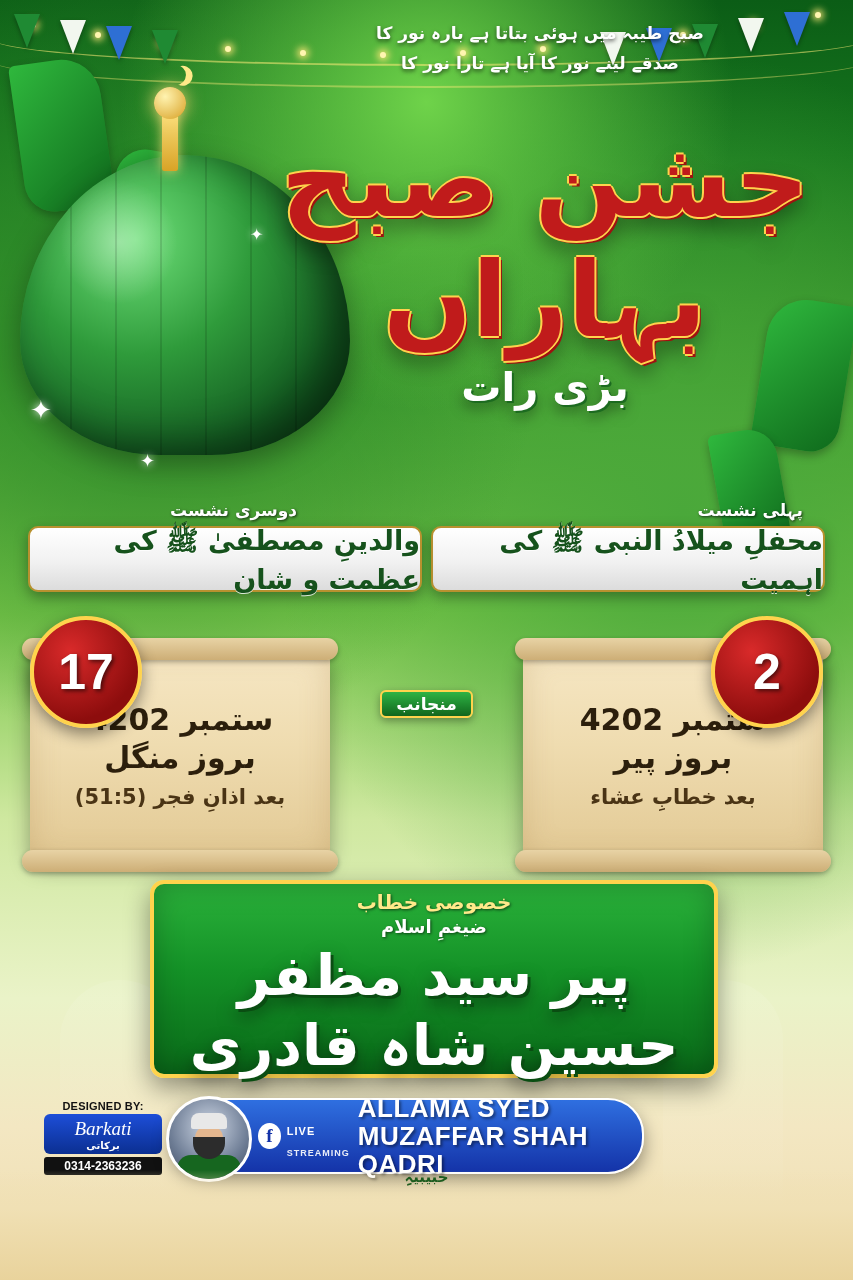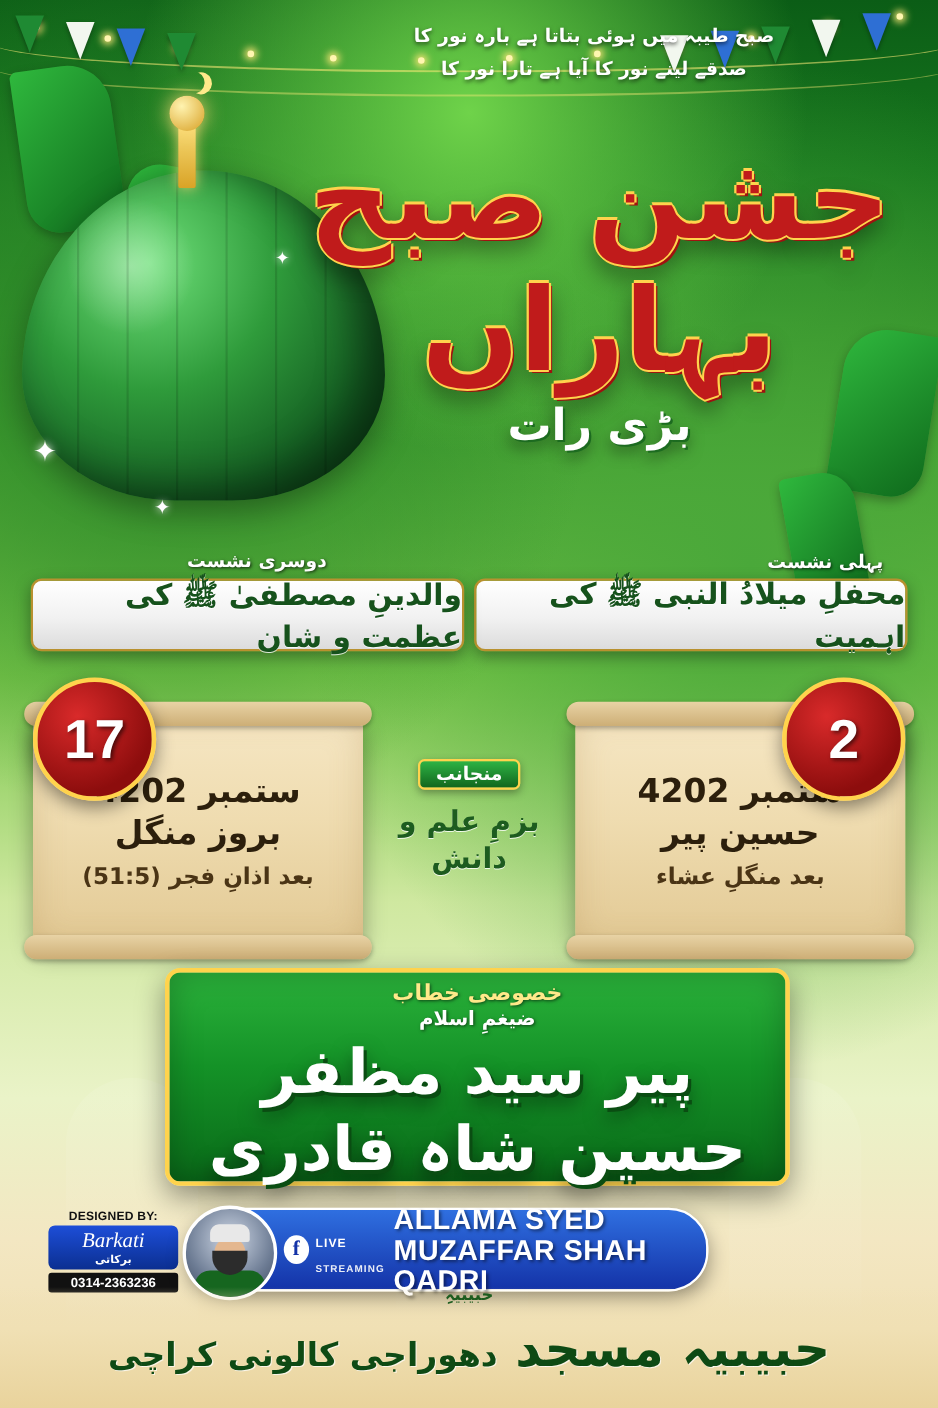--- a/index.html
+++ b/index.html
@@ -346,38 +346,37 @@
     </div>
     <div class="sess-tag tag-l urdu">دوسری نشست</div>
     <div class="sess sess-l">
       <span class="urdu">والدینِ مصطفیٰ ﷺ کی عظمت و شان</span>
     </div>
   </div>
 
   <div class="scroll scroll-r">
     <div class="scroll-txt">
       <div class="s-date urdu">ستمبر 2024</div>
-      <div class="s-date urdu">حسین پیر</div>
-      <div class="s-sub urdu">بعد منگلِ عشاء</div>
+      <div class="s-date urdu">بروز پیر</div>
+      <div class="s-sub urdu">بعد خطابِ عشاء</div>
     </div>
   </div>
   <div class="daybadge badge-r" style="top:616px;">2</div>
 
   <div class="scroll scroll-l">
     <div class="scroll-txt">
       <div class="s-date urdu">ستمبر 2024</div>
       <div class="s-date urdu">بروز منگل</div>
       <div class="s-sub urdu">بعد اذانِ فجر (5:15)</div>
     </div>
   </div>
   <div class="daybadge badge-l" style="top:616px;">17</div>
 
   <div class="mid-ribbon">
     <div class="rib-top urdu">منجانب</div>
-    <div class="rib-body urdu">بزمِ علم و دانش</div>
   </div>
 
   <div class="speaker-panel">
     <div class="sp-tag urdu">خصوصی خطاب</div>
     <div class="sp-title urdu">ضیغمِ اسلام</div>
     <div class="sp-name urdu">پیر سید مظفر حسین شاہ قادری</div>
   </div>
 
   <div class="designed">
     <div class="dlabel">DESIGNED BY:</div>
@@ -401,19 +400,15 @@
       <div class="live-word" style="font-size:9px;opacity:.9">STREAMING</div>
     </div>
     <div style="margin-left:8px;color:#fff;text-align:left;">
       <div class="live-name">ALLAMA SYED</div>
       <div class="live-name">MUZAFFAR SHAH QADRI</div>
     </div>
   </div>
 
   <div class="footer">
     <div class="f-badge urdu">حبیبیہِ</div>
-    <div class="f-name urdu">
-      <span>حبیبیہ مسجد</span>
-      <span class="f-addr">دھوراجی کالونی کراچی</span>
-    </div>
   </div>
 
 </div>
 
 </body></html>

